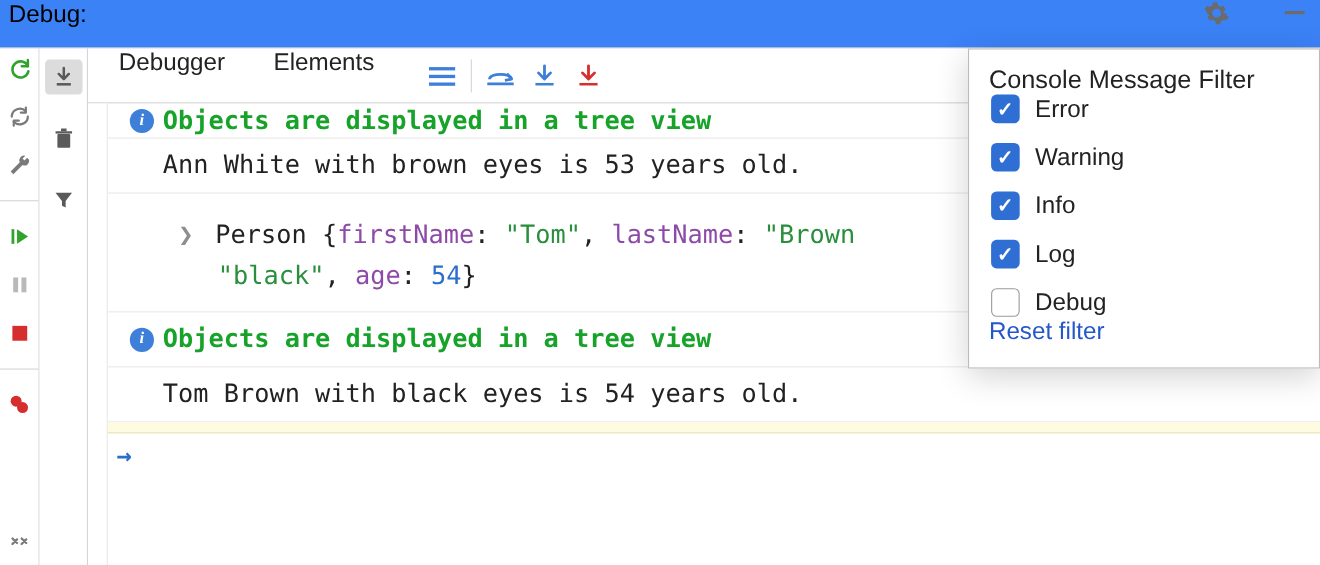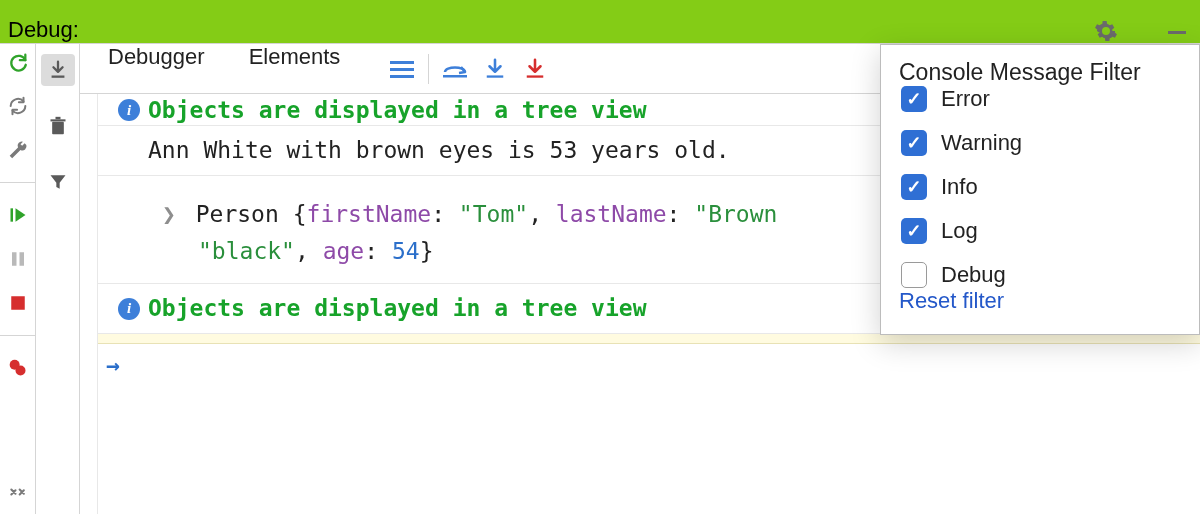--- a/index.html
+++ b/index.html
@@ -9,24 +9,24 @@
     font-family: -apple-system, "Segoe UI", "Helvetica Neue", Arial, sans-serif;
     font-size: 22px;
     color: #222;
     background: #fff;
     overflow: hidden;
   }
 
   
   .titlebar {
     height: 44px;
-    background: #84cc16;
+    background: #3b82f6;
     border-bottom: 1px solid #d5d5d5;
     display: flex;
-    align-items: flex-end;
+    align-items: flex-start;
     padding: 0 8px 0 4px;
     gap: 41px;
   }
   .titlebar .panel-name { color: #000; padding: 0 10px 0 4px; }
   .filetab {
     height: 44px;
     background: #fff;
     border-left: 1px solid #d5d5d5;
     border-right: 1px solid #d5d5d5;
     display: flex; align-items: center; gap: 8px;
@@ -324,20 +324,23 @@
           <span class="cls">Person</span>
           <span class="punct"> {</span><span class="key">firstName</span><span class="punct">: </span><span class="str">"<span>Tom</span>"</span><span class="punct">, </span><span class="key">lastName</span><span class="punct">: </span><span class="str">"<span>Brown</span></span>
           <span class="cont"><span class="str">"<span>black</span>"</span><span class="punct">, </span><span class="key">age</span><span class="punct">: </span><span class="num">54</span><span class="punct">}</span></span>
         </div>
 
         <div class="row info-line">
           <span class="info-badge">i</span>
           <span>Objects are displayed in a tree view</span>
         </div>
 
+        <div class="row">
+          <span>Tom Brown  with black eyes is 54 years old.</span>
+        </div>
 
         <div class="row highlight"></div>
 
         <div class="prompt-row">
           <span class="arrow">→</span>
         </div>
 
       </div>
     </div>
 

